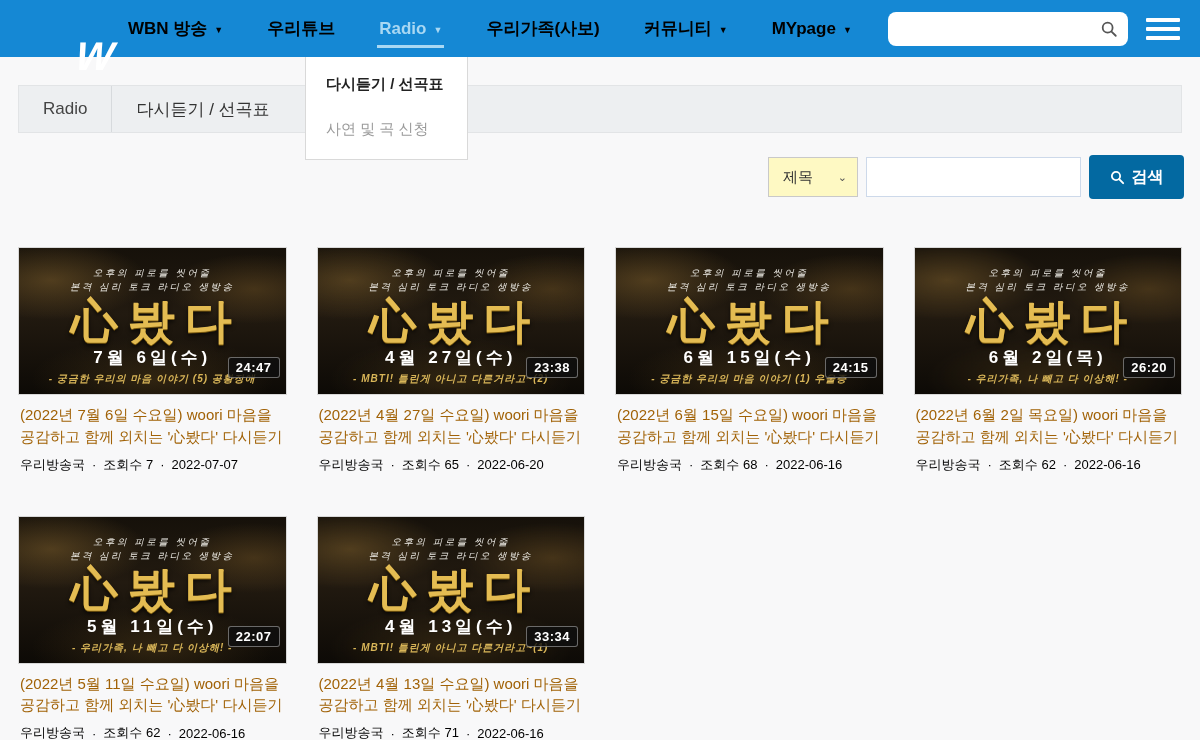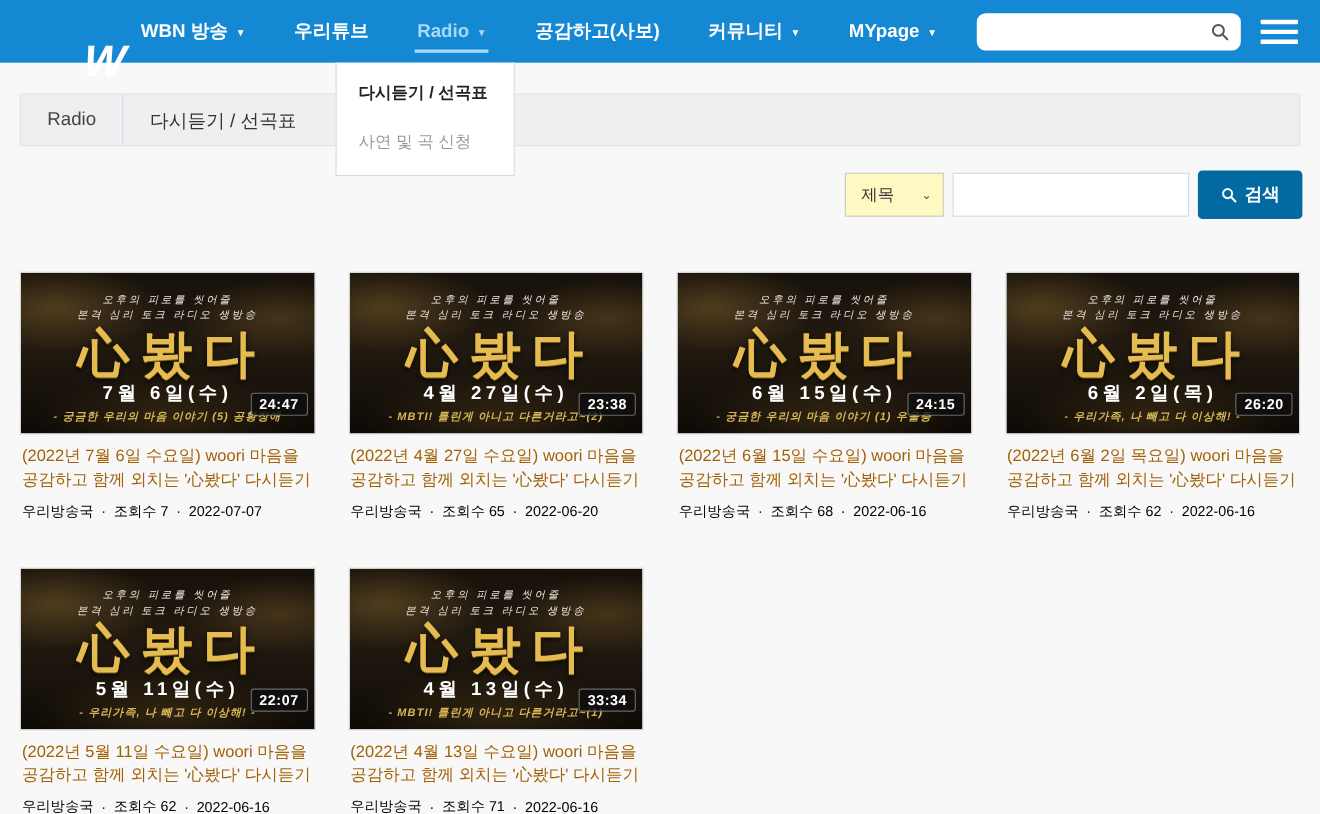--- a/index.html
+++ b/index.html
@@ -5,21 +5,21 @@
   * { margin:0; padding:0; box-sizing:border-box; }
   html,body { width:1200px; height:740px; overflow:hidden; background:#f8f8f9;
     font-family:"Liberation Sans","DejaVu Sans",sans-serif; }
 
   
   .topnav { position:relative; height:57px; background:#1588d4; display:flex; align-items:center; padding:0 20px; z-index:5; }
   .logo { width:92px; display:flex; flex-direction:column; align-items:flex-end; color:#fff; cursor:pointer; margin-top:-2px;gap:40px; }
   .logo-top { font-size:15px; font-weight:bold; margin-left:16px; letter-spacing:0.5px; }
   .logo-main { font-size:40px; font-weight:bold; font-style:italic; line-height:0.75; transform:skewX(-6deg); letter-spacing:-2px; }
   .nav-items { display:flex; align-items:center; gap:44px; margin-left:16px; }
-  .nav-item { position:relative; display:flex; align-items:center; gap:7px; color:#ffffff; font-size:17px; font-weight:bold; cursor:pointer; height:57px; }
+  .nav-item { position:relative; display:flex; align-items:center; gap:7px; color:#000000; font-size:17px; font-weight:bold; cursor:pointer; height:57px; }
   .nav-item .caret { font-size:9px; margin-top:2px; }
   .nav-item.active { color:#a9d8f3; }
   .nav-item.active::after { content:""; position:absolute; left:-2px; right:-2px; bottom:9px; height:3px; background:#a9d8f3; }
   .nav-search { margin-left:auto; width:240px; height:34px; background:#fff; border-radius:8px; display:flex; align-items:center; padding:0 10px; }
   .nav-search input { flex:1; border:none; outline:none; font-size:14px; background:transparent; }
   .nav-search .mag { width:18px; height:18px; flex:0 0 auto; }
   .hamburger { width:34px; height:22px; margin-left:18px; display:flex; flex-direction:column; justify-content:space-between; cursor:pointer; }
   .hamburger span { display:block; height:4px; background:#fff; border-radius:1px; }
 
   
@@ -84,21 +84,21 @@
       <span class="caret">▼</span>
     </div>
     <div class="nav-item">
       <span>우리튜브</span>
     </div>
     <div class="nav-item active">
       <span>Radio</span>
       <span class="caret">▼</span>
     </div>
     <div class="nav-item">
-      <span>공감하고(사보)</span>
+      <span>우리가족(사보)</span>
     </div>
     <div class="nav-item">
       <span>커뮤니티</span>
       <span class="caret">▼</span>
     </div>
     <div class="nav-item">
       <span>MYpage</span>
       <span class="caret">▼</span>
     </div>
   </nav>

